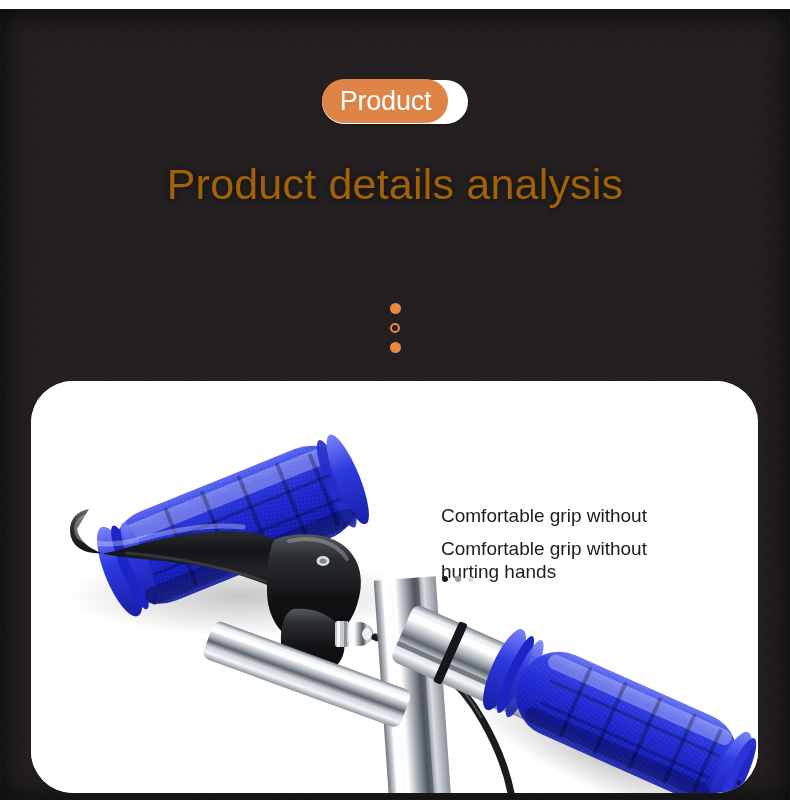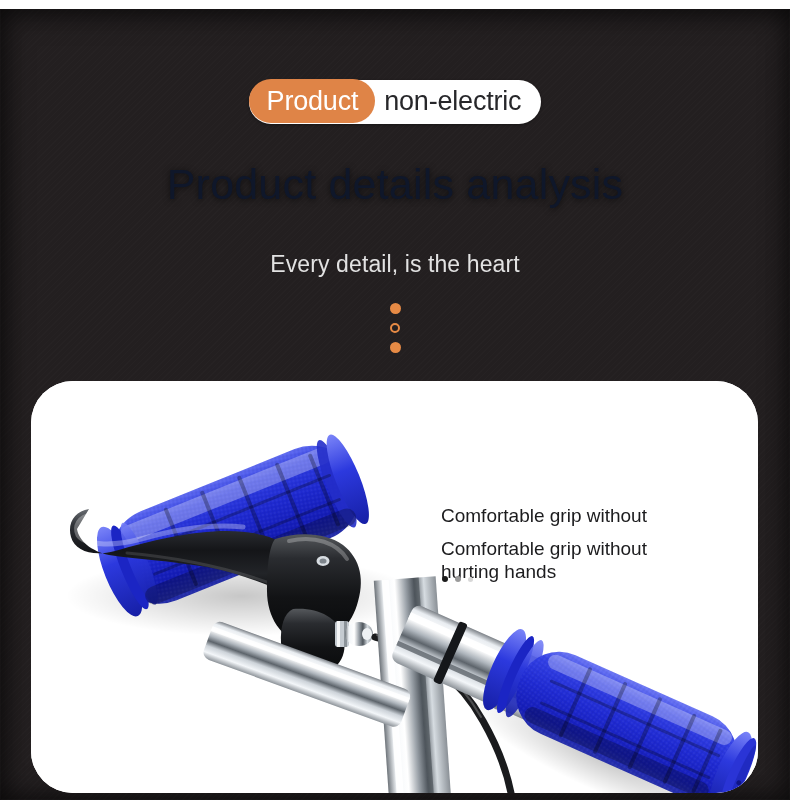--- a/index.html
+++ b/index.html
@@ -103,21 +103,21 @@
     position: relative;
     top: -1px;
   }
 
   
   .hero-title {
     position: absolute;
     left: 0; top: 161px;
     width: 790px;
     text-align: center;
-    color: #0f172a;
+    color: #a16207;
     font-size: 43px;
     letter-spacing: 0.2px;
     line-height: 1.1;
     text-shadow: 0 1px 6px rgba(0,0,0,0.6);
   }
   .hero-sub {
     position: absolute;
     left: 0; top: 251px;
     width: 790px;
     text-align: center;
@@ -214,26 +214,24 @@
   <div class="top-strip"></div>
 
   <div class="hero">
     <div class="hero-texture"></div>
     <div class="hero-frame"></div>
   </div>
 
   <div class="badge-wrap">
     <div class="badge">
       <span class="badge-tag">Product</span>
-      <span class="badge-text">non-electric</span>
     </div>
   </div>
 
   <div class="hero-title">Product details analysis</div>
-  <div class="hero-sub">Every detail, is the heart</div>
 
   <div class="dots">
     <span class="dot"></span>
     <span class="dot hollow"></span>
     <span class="dot"></span>
   </div>
 
   <div class="card">
     <svg class="product-art" viewBox="0 0 727 412" preserveAspectRatio="xMidYMid slice">
       <defs>

